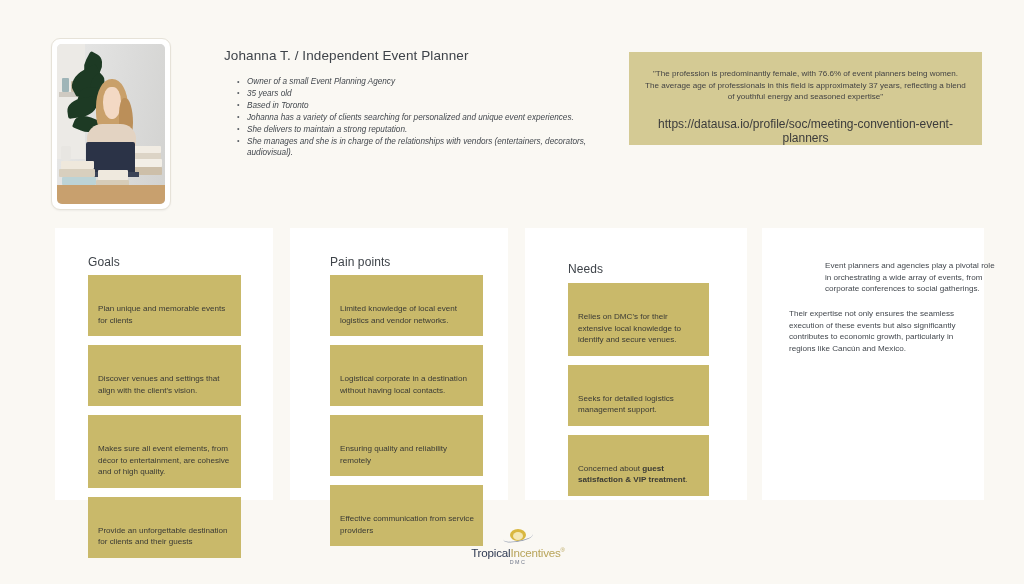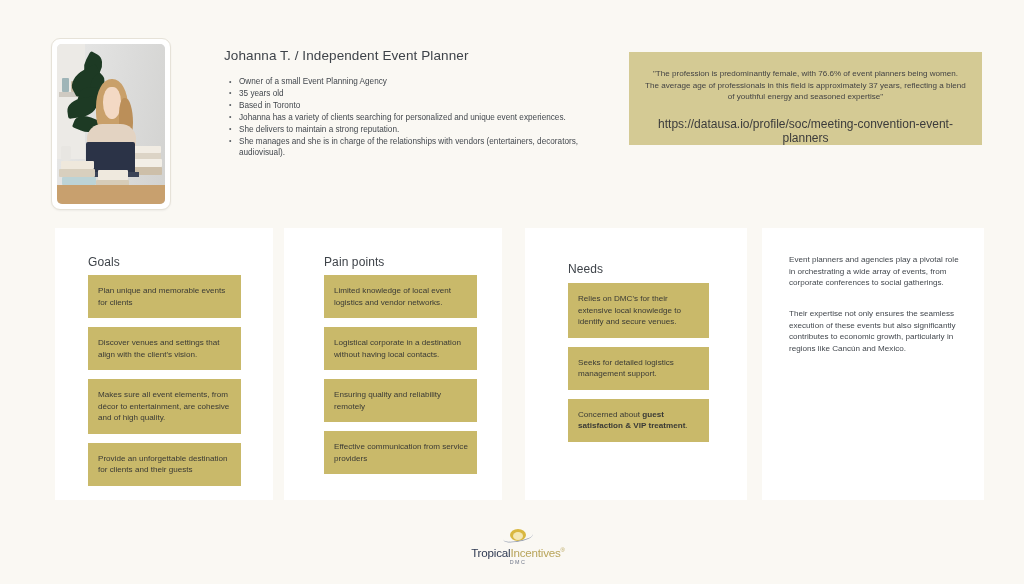--- a/index.html
+++ b/index.html
@@ -57,21 +57,21 @@
   .bk7 { left:5%;  top:83%; width:31%; height:5%; background:#bcd3d6; }
   .bk8 { left:38%; top:79%; width:28%; height:6%; background:#efe9de; }
   .bk9 { left:36%; top:85%; width:31%; height:5%; background:#d6ccb9; }
   .p-cup { position:absolute; left:4%; top:64%; width:9%; height:9%; background:#e8e6e2; border-radius:2px 2px 4px 4px; }
 
   
   .hdr-title {
     position: absolute; left: 224px; top: 48px; width: 420px;
     font-size: 13.5px; color: #3e4349; letter-spacing: .1px;
   }
-  .hdr-list { position: absolute; left: 228px; top: 76px; width: 360px; }
+  .hdr-list { position: absolute; left: 236px; top: 76px; width: 360px; font-style: italic; }
   .hdr-list li {
     list-style: none; position: relative; padding-left: 11px;
     font-size: 8.2px; line-height: 11.4px; color: #43484e; margin-bottom: .5px;
   }
   .hdr-list li::before {
     content: "\2022"; position: absolute; left: 1px; top: -.5px; font-size: 7px; color: #5a5f65;
   }
 
   
   .quote-box {
@@ -80,54 +80,54 @@
     text-align: center;
   }
   .quote-text { font-size: 8.1px; line-height: 11.6px; color: #434343; }
   .quote-link { margin-top: 14px; font-size: 12px; color: #3b3b3b; }
 
   
   .panel {
     position: absolute; top: 228px; background: #ffffff;
   }
   #panel-goals  { left: 55px;  width: 218px; height: 272px; }
-  #panel-pain   { left: 284px; width: 218px; height: 272px; }
+  #panel-pain   { left: 290px; width: 218px; height: 272px; }
   #panel-needs  { left: 525px; width: 222px; height: 272px; }
   #panel-note   { left: 762px; width: 222px; height: 272px; }
 
   .col-title {
     font-size: 12px; color: #3e4349; letter-spacing: .1px;
   }
   #panel-goals .col-title { position:absolute; left:33px; top:27px; }
   #panel-pain  .col-title { position:absolute; left:40px; top:27px; }
   #panel-needs .col-title { position:absolute; left:43px; top:34px; }
 
   .card-stack { position: absolute; }
   #goals-stack { left: 33px; top: 47px; width: 153px; }
   #pain-stack  { left: 40px; top: 47px; width: 153px; }
   #needs-stack { left: 43px; top: 55px; width: 141px; }
 
   .card {
     background: #c9b96a;
     color: #3a3a35;
     font-size: 8.1px; line-height: 11.5px;
-    padding: 10px 9px 10px 10px;
+    padding: 28px 9px 10px 10px;
     margin-bottom: 9px;
   }
   #goals-stack .card { min-height: 38px; }
   #pain-stack  .card { min-height: 38px; }
   #needs-stack .card { min-height: 36px; }
   .card b { font-weight: bold; }
 
   
   .note-para {
     position: absolute; left: 27px; width: 170px;
     font-size: 8.1px; line-height: 11.6px; color: #43484e;
   }
-  #note-p1 { top: 26px; }
+  #note-p1 { top: 32px; margin-left: 36px; }
   #note-p2 { top: 80px; }
 
   
   .logo { position: absolute; left: 462px; top: 528px; width: 112px; height: 34px; text-align: center; }
   .logo-mark { position: relative; width: 30px; height: 15px; margin: 0 auto 1px; }
   .logo-sun { position:absolute; left:7px; top:1px; width:16px; height:12px; border-radius:50%;
               background:#d9b740; }
   .logo-sun-in { position:absolute; left:10px; top:3.5px; width:10px; height:8px; border-radius:50%;
               background:#f4e7b4; }
   .logo-swoosh { position:absolute; left:0; top:4px; width:30px; height:10px;

